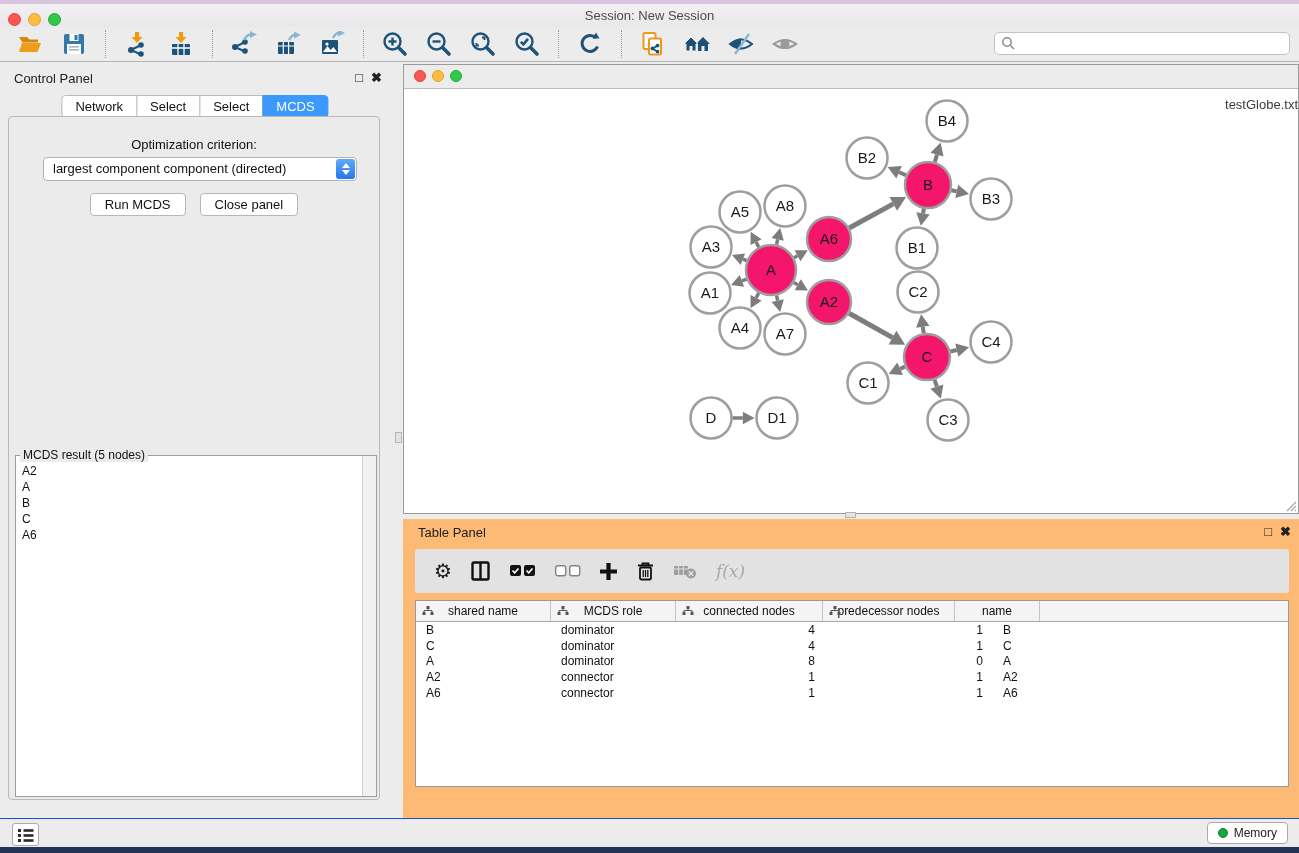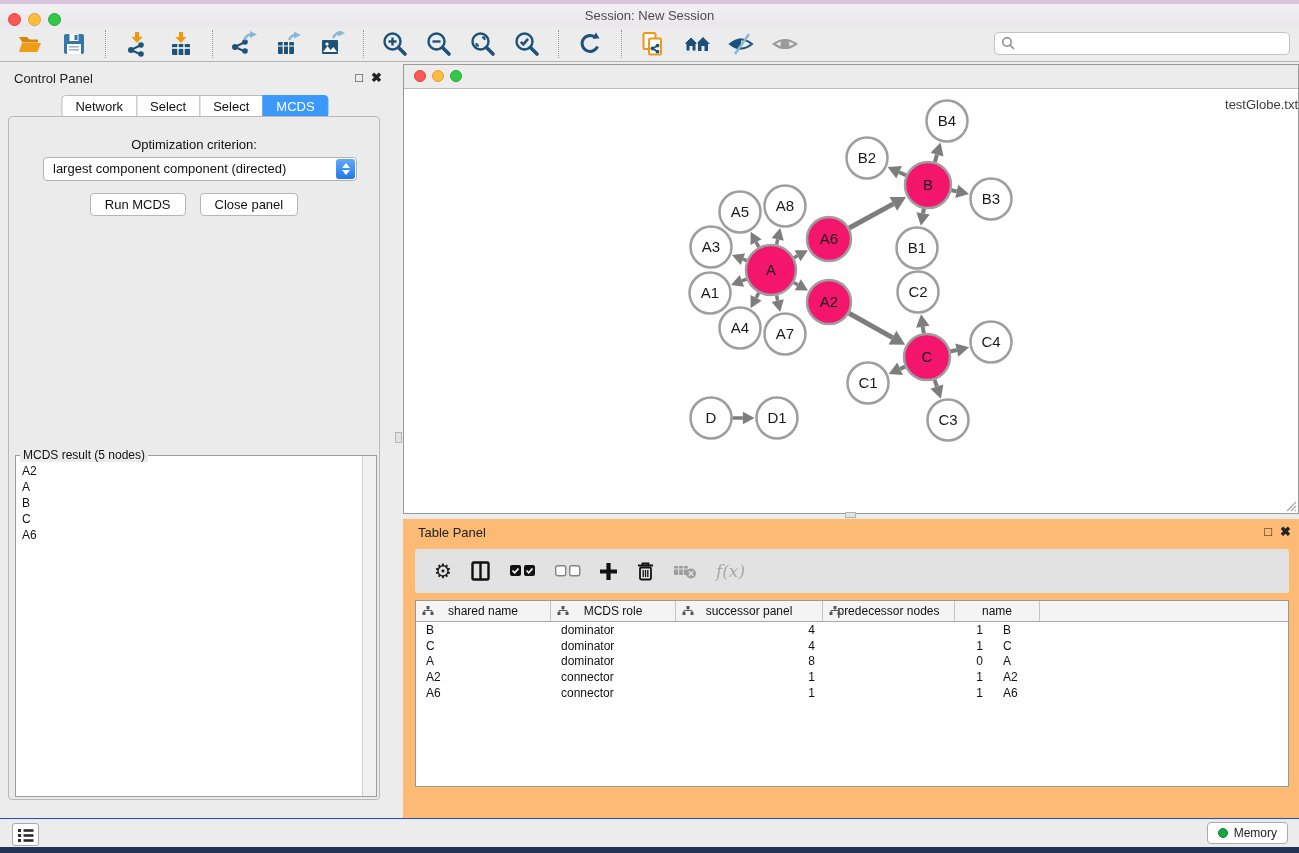--- a/index.html
+++ b/index.html
@@ -467,21 +467,21 @@
             </svg>
             <span>MCDS role</span>
           </div>
           <div class="th" style="width: 147px;">
             <svg class="tree" width="12" height="10">
               <rect x="4.5" y="0" width="3" height="3" fill="#555"></rect>
               <rect x="0.5" y="6" width="3" height="3" fill="#555"></rect>
               <rect x="8.5" y="6" width="3" height="3" fill="#555"></rect>
               <path d="M6 3v1.5M2 4.5h8M2 4.5V6M10 4.5V6" stroke="#555" stroke-width="1" fill="none"></path>
             </svg>
-            <span>successor panel</span>
+            <span>connected nodes</span>
           </div>
           <div class="th" style="width: 132px;">
             <svg class="tree" width="12" height="10">
               <rect x="4.5" y="0" width="3" height="3" fill="#555"></rect>
               <rect x="0.5" y="6" width="3" height="3" fill="#555"></rect>
               <rect x="8.5" y="6" width="3" height="3" fill="#555"></rect>
               <path d="M6 3v1.5M2 4.5h8M2 4.5V6M10 4.5V6" stroke="#555" stroke-width="1" fill="none"></path>
             </svg>
             <span>predecessor nodes</span>
           </div>

